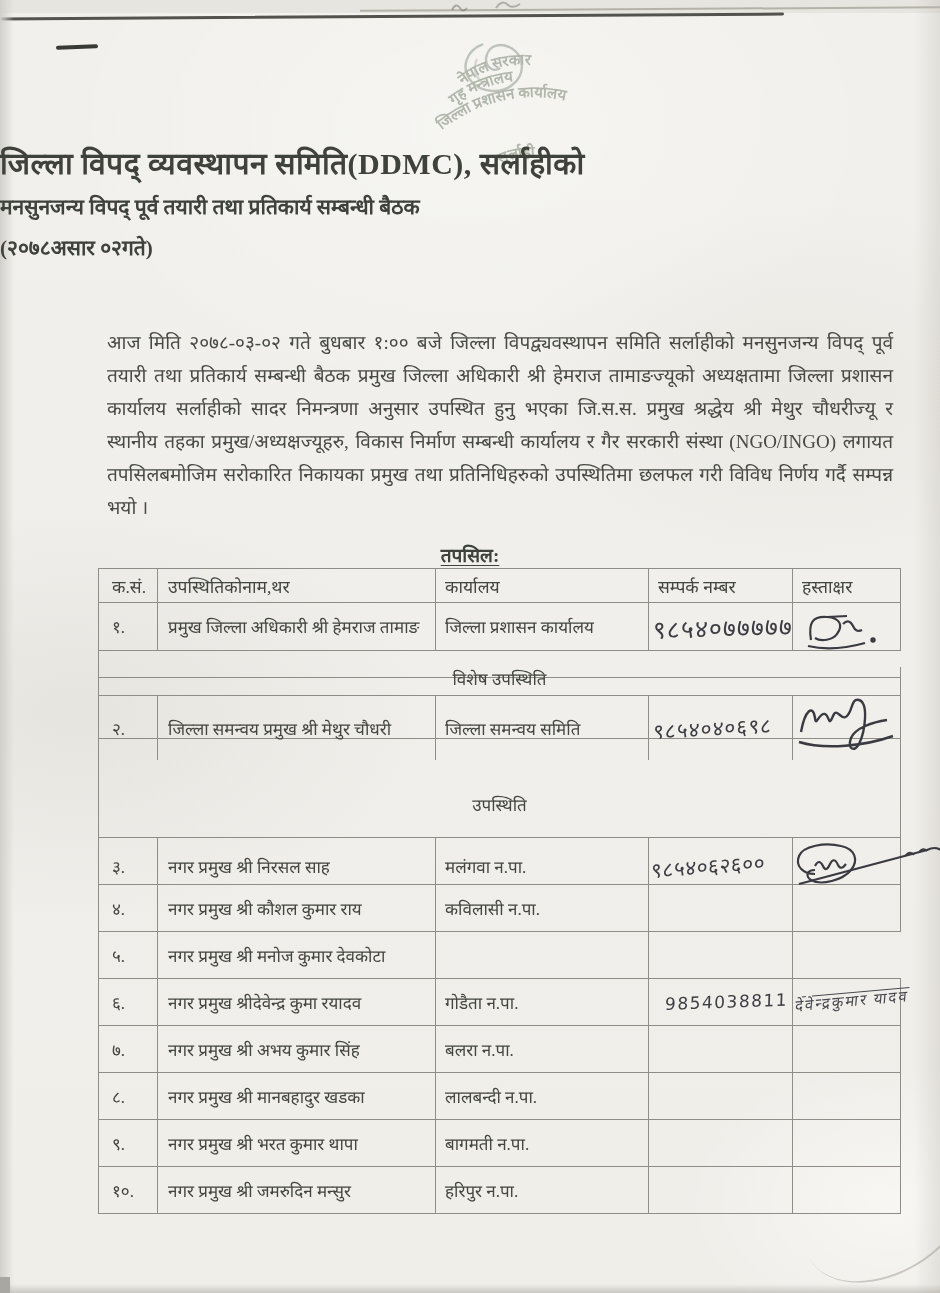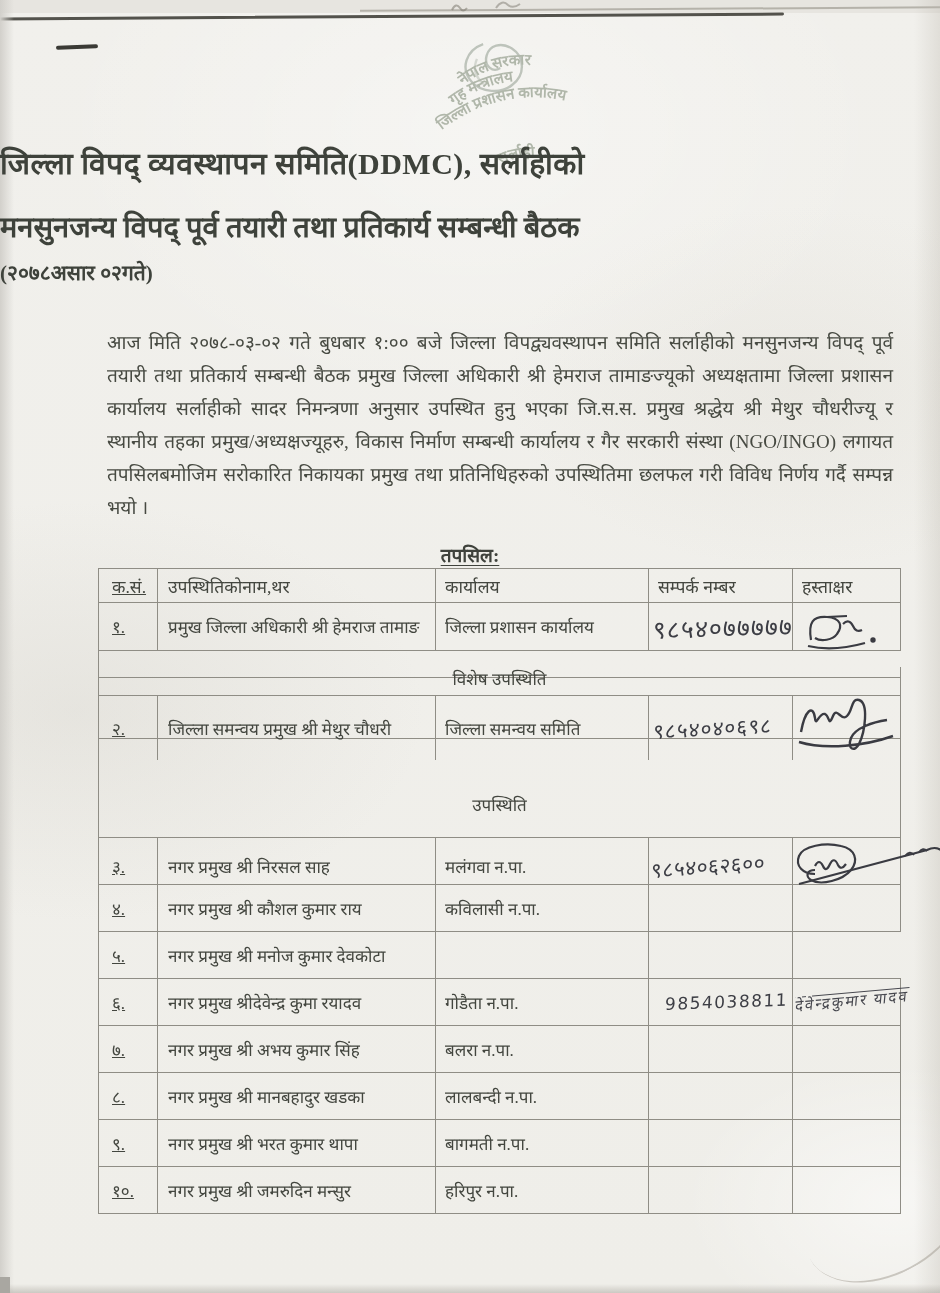--- a/index.html
+++ b/index.html
@@ -26,34 +26,34 @@
   .bottom-band{position:absolute;left:0;bottom:0;width:100%;height:9px;background:linear-gradient(rgba(160,156,148,0),rgba(160,156,148,.45));}
   .dash-mark{position:absolute;left:56px;top:45px;width:42px;height:4px;background:#3a3a35;transform:rotate(-2deg);border-radius:2px;}
   .crease-br{position:absolute;right:-30px;bottom:18px;width:170px;height:110px;border-bottom:2px solid rgba(150,145,133,.45);border-radius:50%;transform:rotate(-28deg);}
   .corner-bl{position:absolute;left:0;bottom:0;width:10px;height:16px;background:#a9a7a1;}
   .pen-marks{position:absolute;left:448px;top:0;}
   
   .stamp{position:absolute;left:378px;top:34px;width:250px;height:130px;transform:rotate(-7deg);opacity:.62;}
   
   .title-block{position:absolute;left:0;top:142px;width:100%;text-align:left;font-weight:bold;color:#3e423b;}
   .title-l1{font-size:30px;letter-spacing:.5px;}
-  .title-l2{font-size:29px;margin-top:23px;}
+  .title-l2{font-size:21px;margin-top:9px;}
   .title-l3{font-size:21px;margin-top:13px;font-family:Liberation Serif, serif;}
   
   .para{position:absolute;left:107px;top:326px;width:786px;font-size:19px;color:#474a42;}
   .para .pline{line-height:33px;text-align:justify;text-align-last:justify;white-space:normal;}
   .para .pline.last{text-align:left;text-align-last:left;}
   
   .tapasil{position:absolute;left:0;top:542px;width:100%;text-align:center;font-size:19px;font-weight:bold;color:#3f423c;}
   .tapasil span{text-decoration:underline;text-underline-offset:3px;}
   .doc-table{position:absolute;left:98px;top:568px;width:802px;border-top:1px solid #8f8d85;border-left:1px solid #8f8d85;font-size:17px;background:rgba(0,0,0,0);}
   .trow{display:grid;grid-template-columns:59px 278px 213px 144px 108px;border-bottom:1px solid #8f8d85;position:relative;}
   .trow > div{border-right:1px solid #8f8d85;display:flex;align-items:center;overflow:visible;}
   .trow.band > div, .trow.spacer > div{grid-column:1 / span 5;justify-content:center;text-align:center;}
-  .c-sn{padding-left:13px;text-decoration:underline;}
+  .c-sn{padding-left:13px;}
   .c-name{padding-left:10px;}
   .c-office{padding-left:9px;}
   .h-row{height:33px;}
   .h-row > div{font-size:17.5px;}
   .r1{height:47px;}
   .band1{height:26px;}
   .band1 > div{font-size:17px;margin-top:16px;}
   .spacer{height:17px;}
   .r2{height:42px;}
   .band2{height:98px;}

